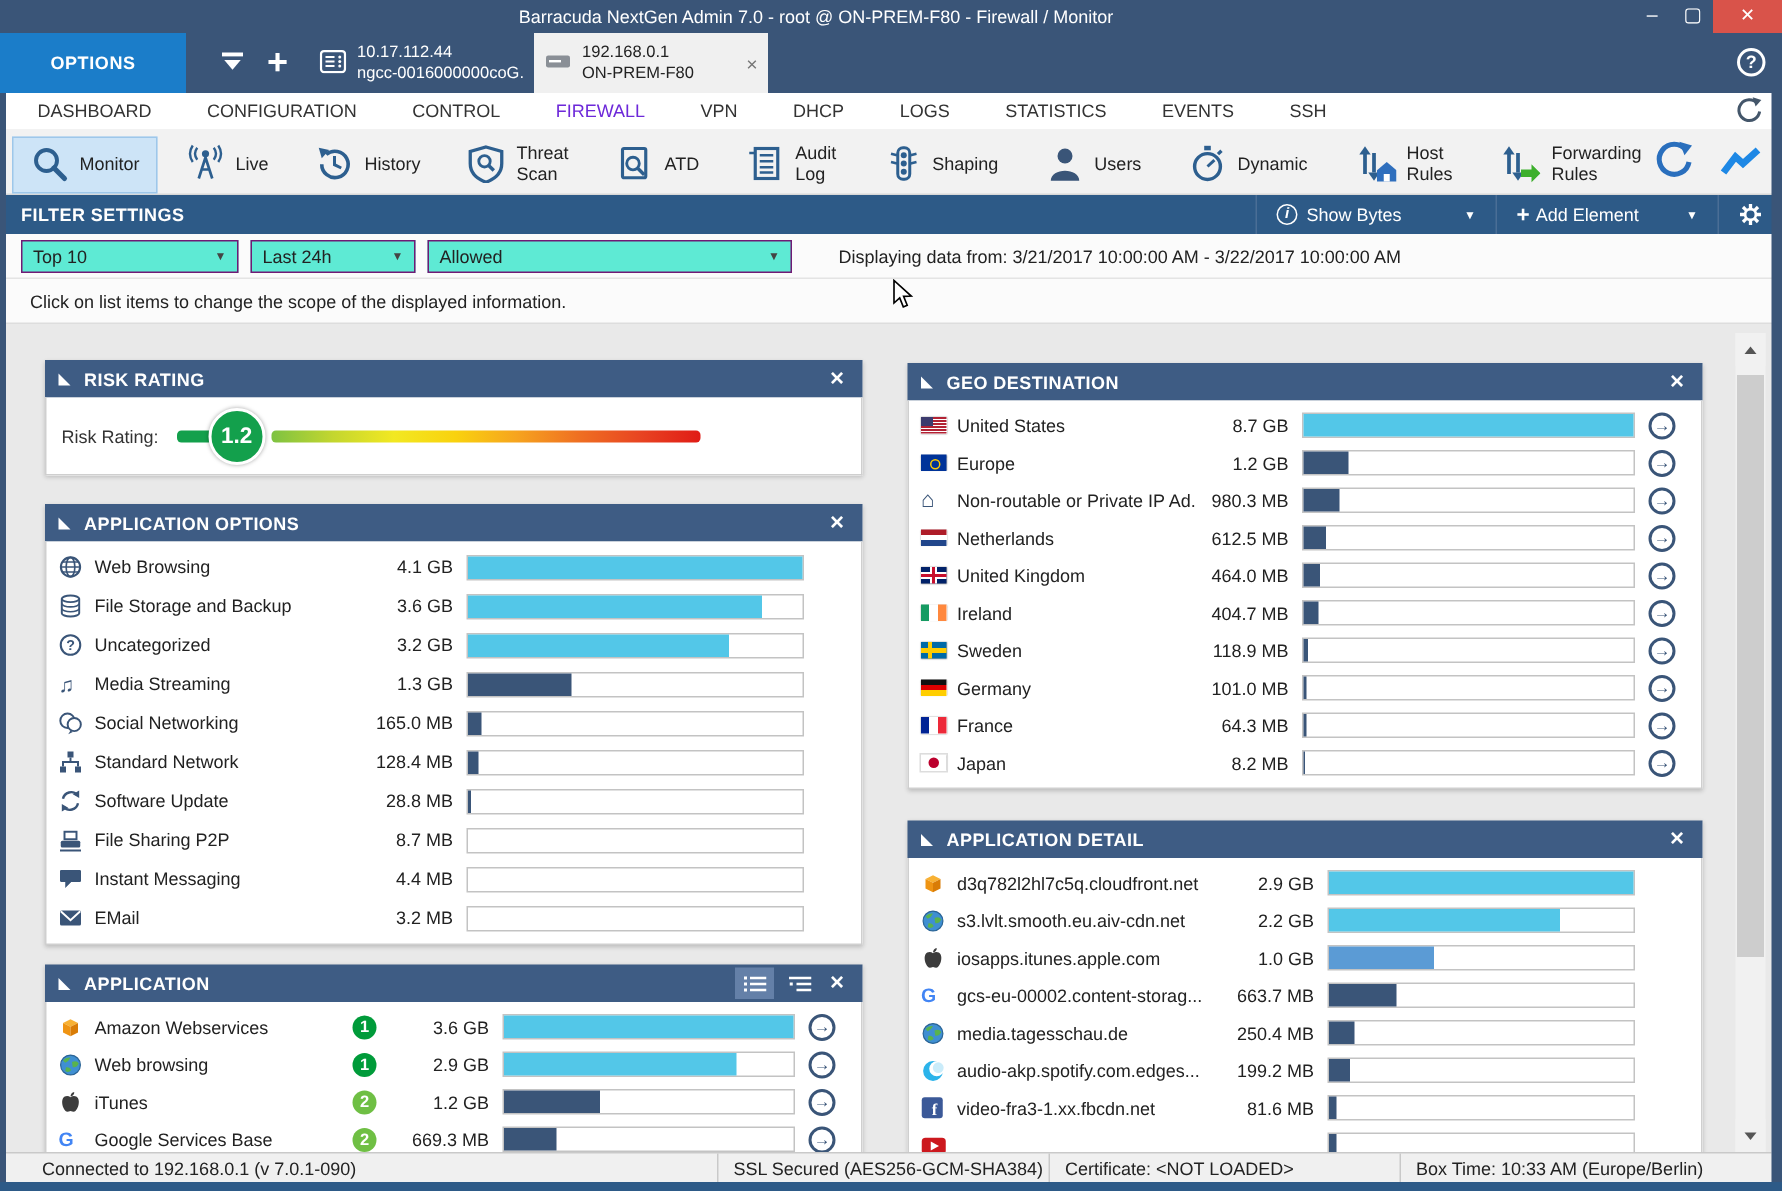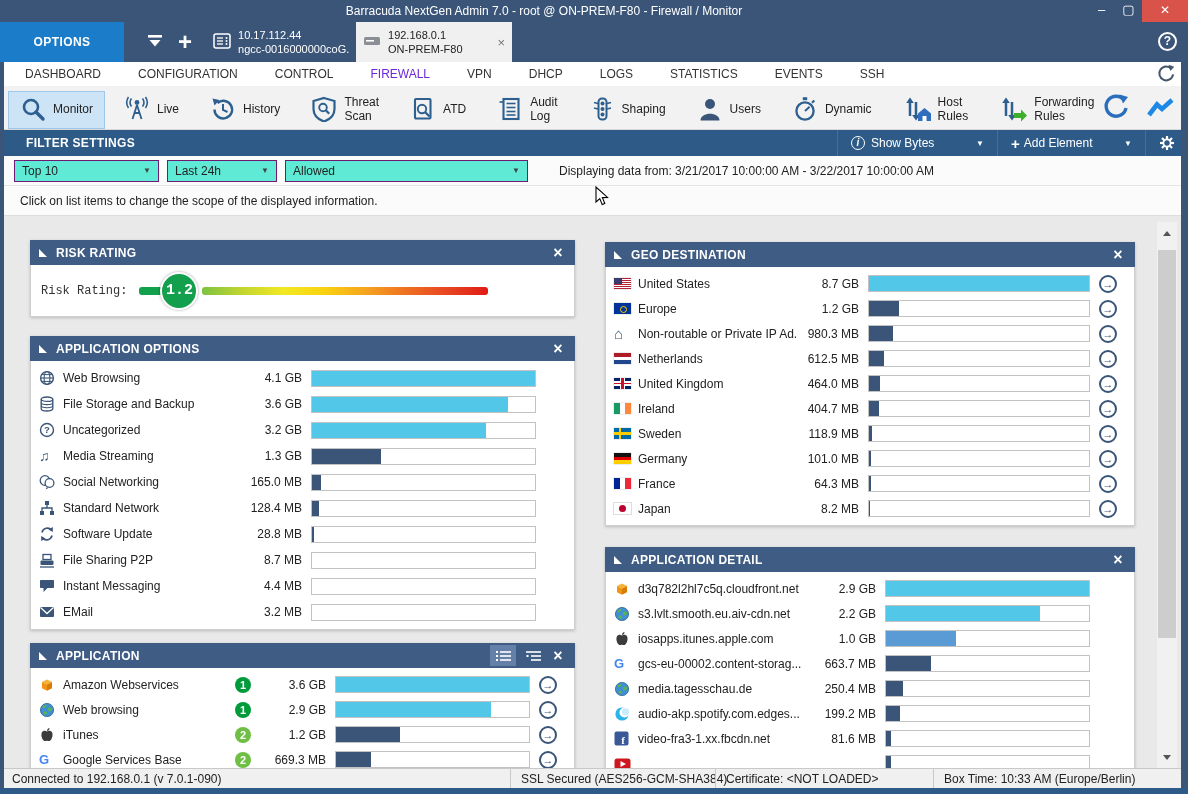--- a/index.html
+++ b/index.html
@@ -41,21 +41,21 @@
 .ribbon { height:44px; background:#f2f2f2; border-bottom:1px solid #d8d8d8;
   display:flex; align-items:flex-end; padding:0 8px; gap:7px; position:relative; }
 .rb-btn { display:flex; align-items:center; gap:7px; padding:3px 11px; height:38px;
   border:1px solid transparent; }
 .rb-btn.active { background:#cde4f7; border-color:#9ec7ea; }
 .rb-label { font-size:12px; line-height:1.15; color:#222; }
 .ribbon-right { position:absolute; right:14px; top:8px; display:flex; gap:18px; align-items:center; }
 
 
 .filterbar { height:26px; background:#2d5a87; color:#fff; display:flex; align-items:stretch; }
-.fb-title { font-weight:bold; padding-left:26px; letter-spacing:.3px; display:flex; align-items:center; }
+.fb-title { font-weight:bold; padding-left:14px; letter-spacing:.3px; display:flex; align-items:center; }
 .fb-right { margin-left:auto; display:flex; }
 .fb-sec { display:flex; align-items:center; gap:7px; padding:0 13px; border-left:1px solid #4a6e96; }
 .fb-sec .caret { font-size:8px; }
 .fb-wide { width:160px; justify-content:space-between; }
 .info-ic { width:14px; height:14px; border:1.3px solid #fff; border-radius:50%;
   text-align:center; line-height:12px; font-size:10px; font-style:italic; font-weight:bold; }
 .plus-sm { font-size:15px; font-weight:bold; }
 
 
 .filterrow { height:30px; background:#fbfbfb; display:flex; align-items:center;
@@ -77,21 +77,21 @@
   padding:0 9px; font-weight:bold; letter-spacing:.3px; }
 .tri { width:0; height:0; border-bottom:8px solid #fff; border-right:8px solid transparent;
   margin-right:9px; }
 .phead .spacer { flex:1; }
 .phead .x { font-size:16px; font-weight:bold; padding:0 3px; }
 .viewbtn { width:26px; height:21px; display:flex; align-items:center; justify-content:center; margin-right:4px; }
 .viewbtn.sel { background:#6480a8; }
 .pbody { background:#fff; border:1px solid #cfcfcf; border-top:none; padding:4px 8px; }
 
 
-.risk-body { height:52px; display:flex; align-items:center; padding:0 10px;font-family:Liberation Mono, monospace; }
+.risk-body { height:52px; display:flex; align-items:center; padding:0 10px; }
 .risk-label { margin-right:12px; color:#333; }
 .risk-dash { width:24px; height:8px; background:#13a04c; border-radius:3px; }
 .risk-circle { width:38px; height:38px; border-radius:50%; background:#13a04c; color:#fff;
   font-weight:bold; font-size:15px; display:flex; align-items:center; justify-content:center;
   border:2px solid #fff; box-shadow:0 0 3px rgba(0,0,0,.35); margin:0 4px 0 -3px; z-index:2; }
 .risk-grad { width:286px; height:8px; border-radius:3px;
   background:linear-gradient(90deg,#7dc242,#c3d62f,#f2e822,#f9d20e,#f6a41f,#ef7022,#e84522,#e01b15); }
 
 
 .row { height:25px; display:flex; align-items:center; }
@@ -160,21 +160,21 @@
 .vs-tri-down { width:0; height:0; border-left:4px solid transparent; border-right:4px solid transparent;
   border-top:5px solid #555; }
 .vs-thumb { position:absolute; left:1px; top:28px; width:18px; height:388px; background:#cdcdcd; }
 
 
 .edge-l { position:absolute; left:0; top:62px; bottom:0; width:4px; background:#3a5578; z-index:70; }
 .edge-r { position:absolute; right:0; top:62px; bottom:0; width:7px; background:#3a5578; z-index:70; }
 .statusbar { position:absolute; left:4px; right:7px; bottom:6px; height:20px; background:#f0f0f0;
   border-top:1px solid #c9c9c9; display:flex; align-items:center; z-index:60; }
 .sb-sec { padding:0 10px; border-left:1px solid #c9c9c9; height:100%; display:flex;
-  align-items:center; white-space:nowrap; }
+  align-items:center; white-space:nowrap;margin-left:16px; }
 .sb-first { flex:1; border-left:none; padding-left:8px; }
 .sb-ssl { width:205px; } .sb-cert { width:218px; } .sb-time { width:248px; }
 .bottomstrip { position:absolute; left:0; right:0; bottom:0; height:6px; background:#2d5a87; z-index:71; }
 
 
 .cursor { position:absolute; left:595px; top:186px; z-index:100; }
 </style>
 </head>
 <body>
 

